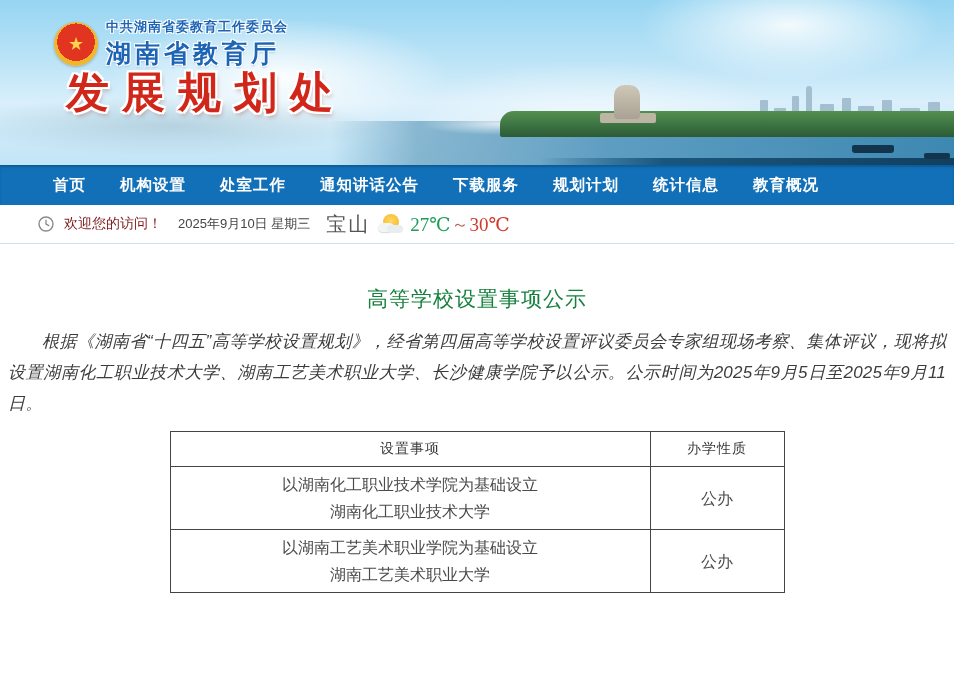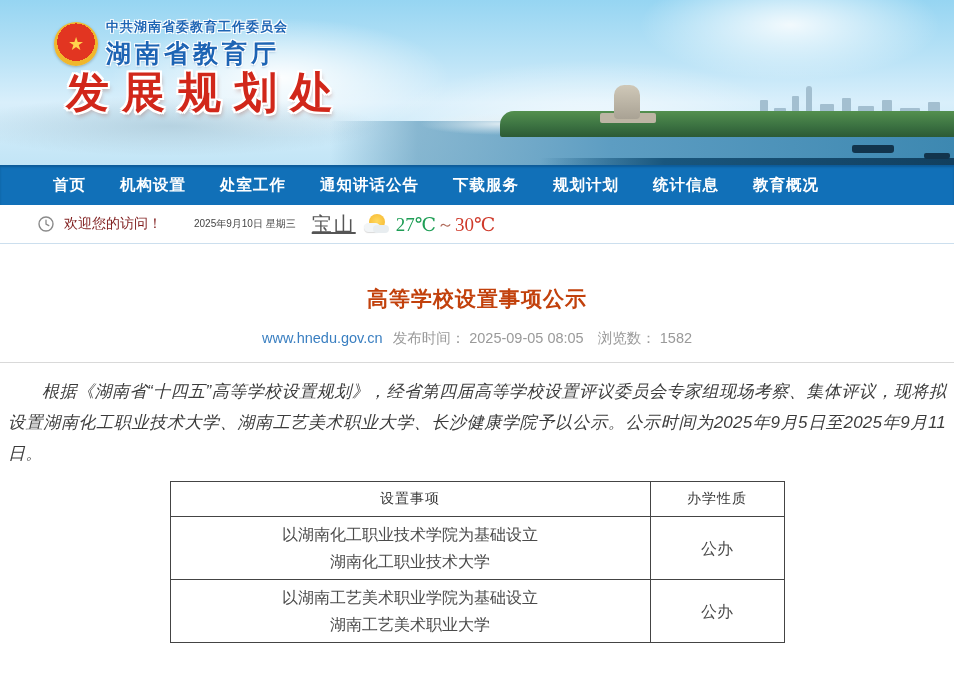--- a/index.html
+++ b/index.html
@@ -58,42 +58,42 @@
 
   
   .mainnav{width:954px;height:40px;background:var(--nav-blue);display:flex;align-items:center;padding-left:53px;
     box-shadow:inset 0 2px 2px rgba(0,30,60,.25);}
   .mainnav a{color:#fff;font-size:15.5px;font-weight:bold;text-decoration:none;margin-right:34px;letter-spacing:1px;cursor:pointer;}
 
   
   .welcome{width:954px;height:39px;border-bottom:1px solid #ccdfee;display:flex;align-items:center;padding-left:38px;}
   .clock-ic{width:16px;height:16px;margin-right:10px;flex:0 0 auto;}
   .welcome .greet{font-size:14px;color:#7f1d1d;margin-right:16px;}
-  .welcome .date{font-size:10px;color:#444;margin-right:16px;margin-left:16px;}
-  .welcome .city{font-size:20px;color:#555;letter-spacing:2px;margin-right:8px;text-decoration:underline;}
+  .welcome .date{font-size:13px;color:#444;margin-right:16px;}
+  .welcome .city{font-size:20px;color:#555;letter-spacing:2px;margin-right:8px;}
   .weather-ic{position:relative;width:26px;height:20px;margin-right:6px;flex:0 0 auto;}
   .weather-ic .sun{position:absolute;left:5px;top:0;width:16px;height:16px;border-radius:50%;
     background:radial-gradient(circle at 50% 45%,#ffd95e,#f5b32b);}
   .weather-ic .cl1{position:absolute;left:0;top:9px;width:16px;height:9px;border-radius:8px;background:#f2f5f7;box-shadow:0 1px 1px rgba(0,0,0,.15);}
   .weather-ic .cl2{position:absolute;left:9px;top:11px;width:16px;height:8px;border-radius:8px;background:#e8edf0;}
   .temp-low{font-size:19px;color:var(--temp-green);font-family:"Liberation Serif","DejaVu Serif",serif;}
   .temp-tilde{font-size:17px;color:#b06a5a;margin:0 1px;}
   .temp-high{font-size:19px;color:var(--temp-red);font-family:"Liberation Serif","DejaVu Serif",serif;}
 
   
   .crumb-gap{height:16px;}
   .breadcrumb{width:954px;height:44px;border-top:1px solid #e2e2e2;border-bottom:1px solid #d6d6d6;
     display:flex;align-items:center;padding-left:10px;font-size:13.5px;color:var(--text-gray);}
   .pin-ic{width:13px;height:16px;margin-right:7px;flex:0 0 auto;}
   .breadcrumb a{color:var(--text-gray);text-decoration:none;cursor:pointer;}
   .breadcrumb .sep{margin:0 8px;color:#aaa;}
 
   
   .article{width:954px;}
-  .art-title{margin-top:25px;text-align:center;font-size:21px;font-weight:700;color:#c2410c;letter-spacing:1px;}
+  .art-title{margin-top:25px;text-align:center;font-size:21px;font-weight:400;color:#15803d;letter-spacing:1px;}
   .pubinfo{margin-top:16px;text-align:center;font-size:14.5px;color:#9a9a9a;padding-bottom:14px;border-bottom:1px solid #d9d9d9;}
   .pubinfo a{color:var(--link-blue);text-decoration:none;cursor:pointer;margin-right:6px;}
   .pubinfo .pv{margin-right:10px;}
   .art-body{margin:13px 8px 0 8px;font-size:17px;line-height:31px;color:var(--text-main);text-indent:2em;text-align:justify;letter-spacing:.2px;font-style:italic;}
 
   
   .settable{margin:12px auto 0 auto;border-collapse:collapse;table-layout:fixed;width:614px;}
   .settable th,.settable td{border:1.5px solid var(--border-dark);text-align:center;vertical-align:middle;
     font-size:16px;color:#4a4a4a;padding:4px 6px;}
   .settable th{font-weight:normal;color:#3a3a3a;height:35px;font-size:14px;letter-spacing:1px;}
@@ -171,27 +171,20 @@
     <span class="temp-low">27℃</span>
     <span class="temp-tilde">～</span>
     <span class="temp-high">30℃</span>
   </div>
 
   <div class="crumb-gap"></div>
 
 
   <main class="article">
     <h1 class="art-title">高等学校设置事项公示</h1>
-    <div class="pubinfo">
-      <a>www.hnedu.gov.cn</a>
-      <span>发布时间：</span>
-      <span class="pv">2025-09-05 08:05</span>
-      <span>浏览数：</span>
-      <span>1582</span>
-    </div>
     <p class="art-body">根据《湖南省“十四五”高等学校设置规划》，经省第四届高等学校设置评议委员会专家组现场考察、集体评议，现将拟设置湖南化工职业技术大学、湖南工艺美术职业大学、长沙健康学院予以公示。公示时间为2025年9月5日至2025年9月11日。</p>
 
     <table class="settable">
       <thead>
         <tr>
           <th class="col-item">设置事项</th>
           <th class="col-nature">办学性质</th>
         </tr>
       </thead>
       <tbody id="table-body">

